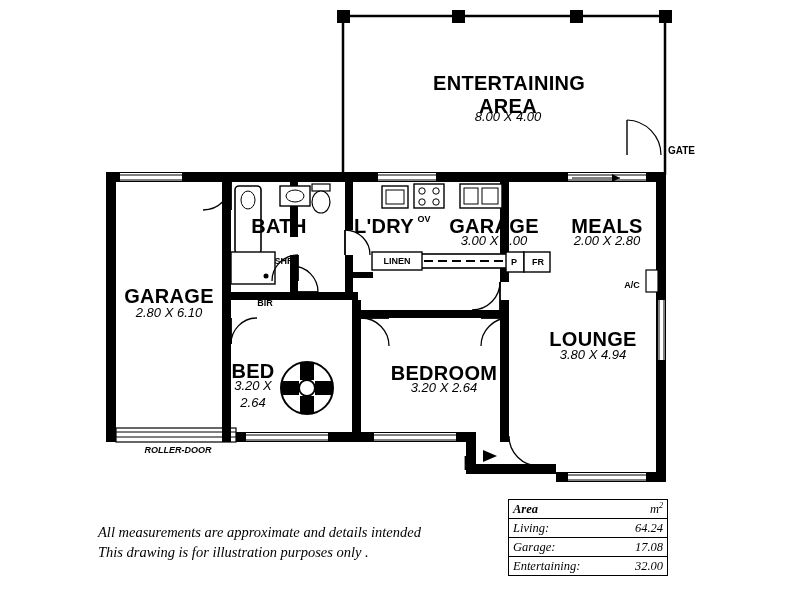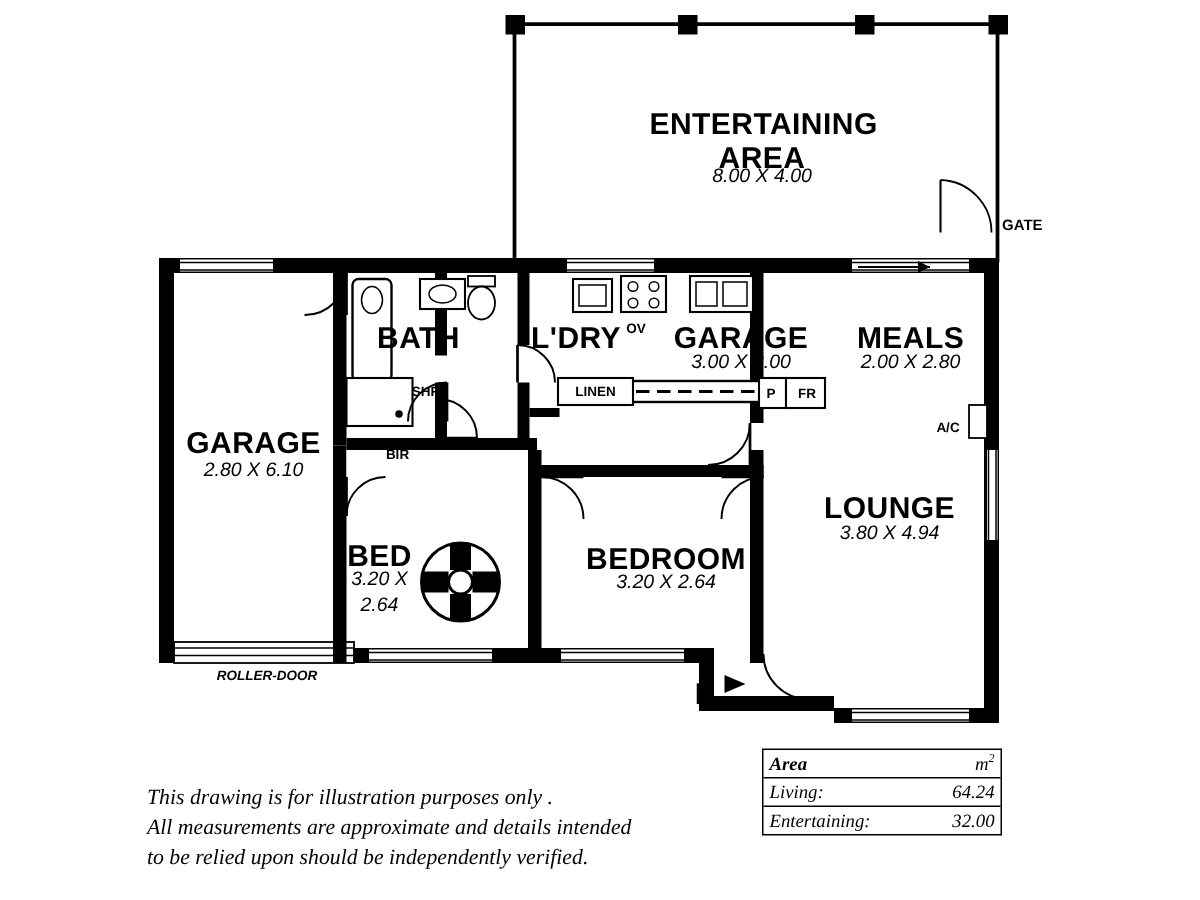--- a/index.html
+++ b/index.html
@@ -347,35 +347,38 @@
 <div class="lbl tiny" style="left:248px; top:298px; width:34px;">BIR</div>
 <div class="lbl tiny" style="left:376px; top:256px; width:42px;">LINEN</div>
 <div class="lbl tiny" style="left:414px; top:214px; width:20px;">OV</div>
 <div class="lbl tiny" style="left:508px; top:257px; width:12px;">P</div>
 <div class="lbl tiny" style="left:528px; top:257px; width:20px;">FR</div>
 <div class="lbl tiny" style="left:620px; top:280px; width:24px;">A/C</div>
 <div class="lbl tiny-italic" style="left:133px; top:445px; width:90px;">ROLLER-DOOR</div>
 <div class="lbl room-name" style="left:460px; top:452px; width:20px;">P</div>
 
 <div class="disclaimer">
+  <div>All measurements are approximate and details intended</div>
   <div>This drawing is for illustration purposes only .</div>
-  <div>All measurements are approximate and details intended</div>
-  <div>to be relied upon should be independently verified.</div>
 </div>
 
 <div class="area-table">
   <table>
     <tbody>
         <tr>
       <td class="hdr">Area</td>
       <td class="hdr-val"><span>m</span><sup>2</sup></td>
     </tr>
     <tr>
       <td>Living:</td>
       <td class="val">64.24</td>
     </tr>
     <tr>
+      <td>Garage:</td>
+      <td class="val">17.08</td>
+    </tr>
+    <tr>
       <td>Entertaining:</td>
       <td class="val">32.00</td>
     </tr>
   </tbody>
     </table>
 </div>
 
 </body></html>

